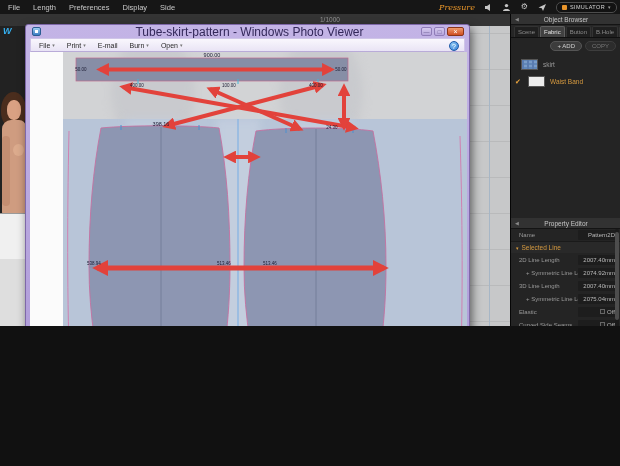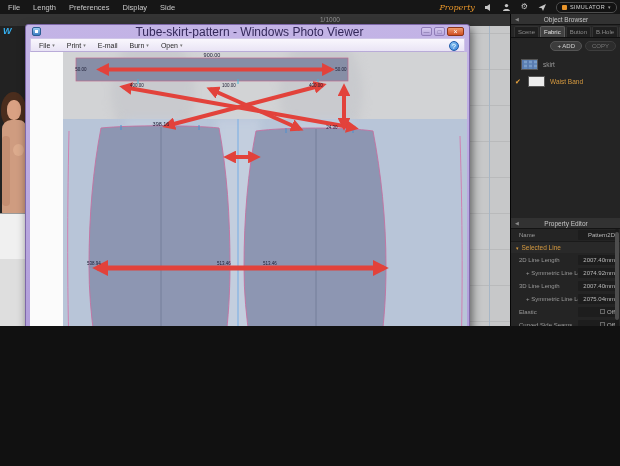--- a/index.html
+++ b/index.html
@@ -140,21 +140,21 @@
 
   <div class="menubar">
     <div class="menus">
       <span class="mitem">File</span>
       <span class="mitem">Length</span>
       <span class="mitem">Preferences</span>
       <span class="mitem">Display</span>
       <span class="mitem">Side</span>
     </div>
     <div class="mb-right">
-      <span class="brand">Property</span>
+      <span class="brand">Pressure</span>
       <span class="tbicon">
         <svg width="9" height="9" viewBox="0 0 9 9">
             <polygon points="1,3 3,3 6,1 6,8 3,6 1,6" fill="#c5c5c5"></polygon>
           </svg>
       </span>
       <span class="tbicon">
         <svg width="9" height="9" viewBox="0 0 9 9">
             <circle cx="4.5" cy="2.6" r="1.7" fill="#c5c5c5"></circle>
             <path d="M1,8 C1,5.4 8,5.4 8,8 Z" fill="#c5c5c5"></path>
           </svg>

